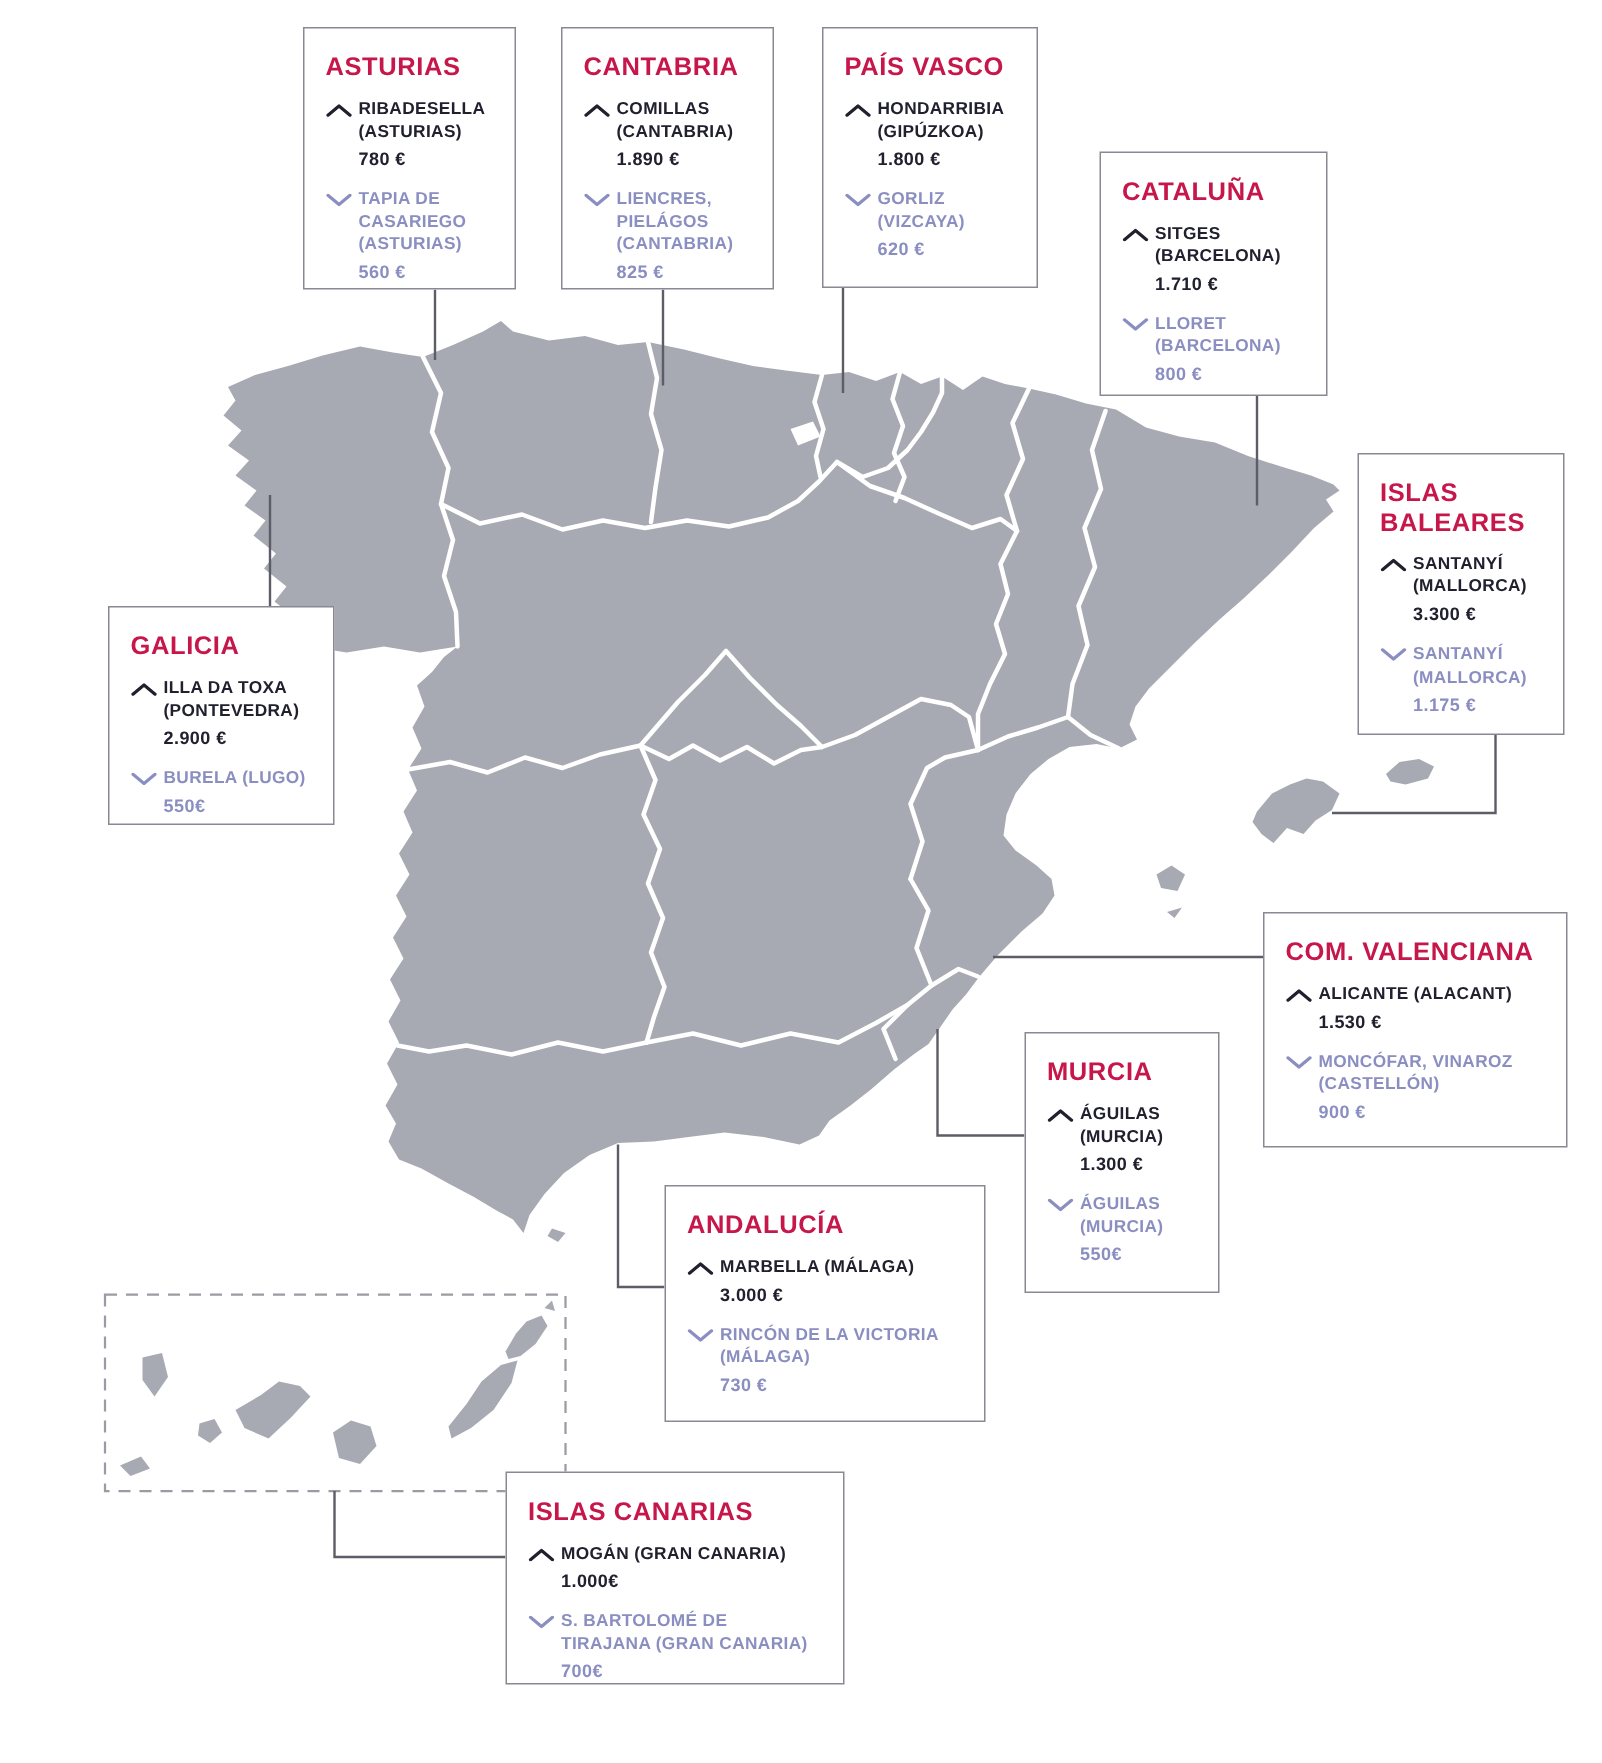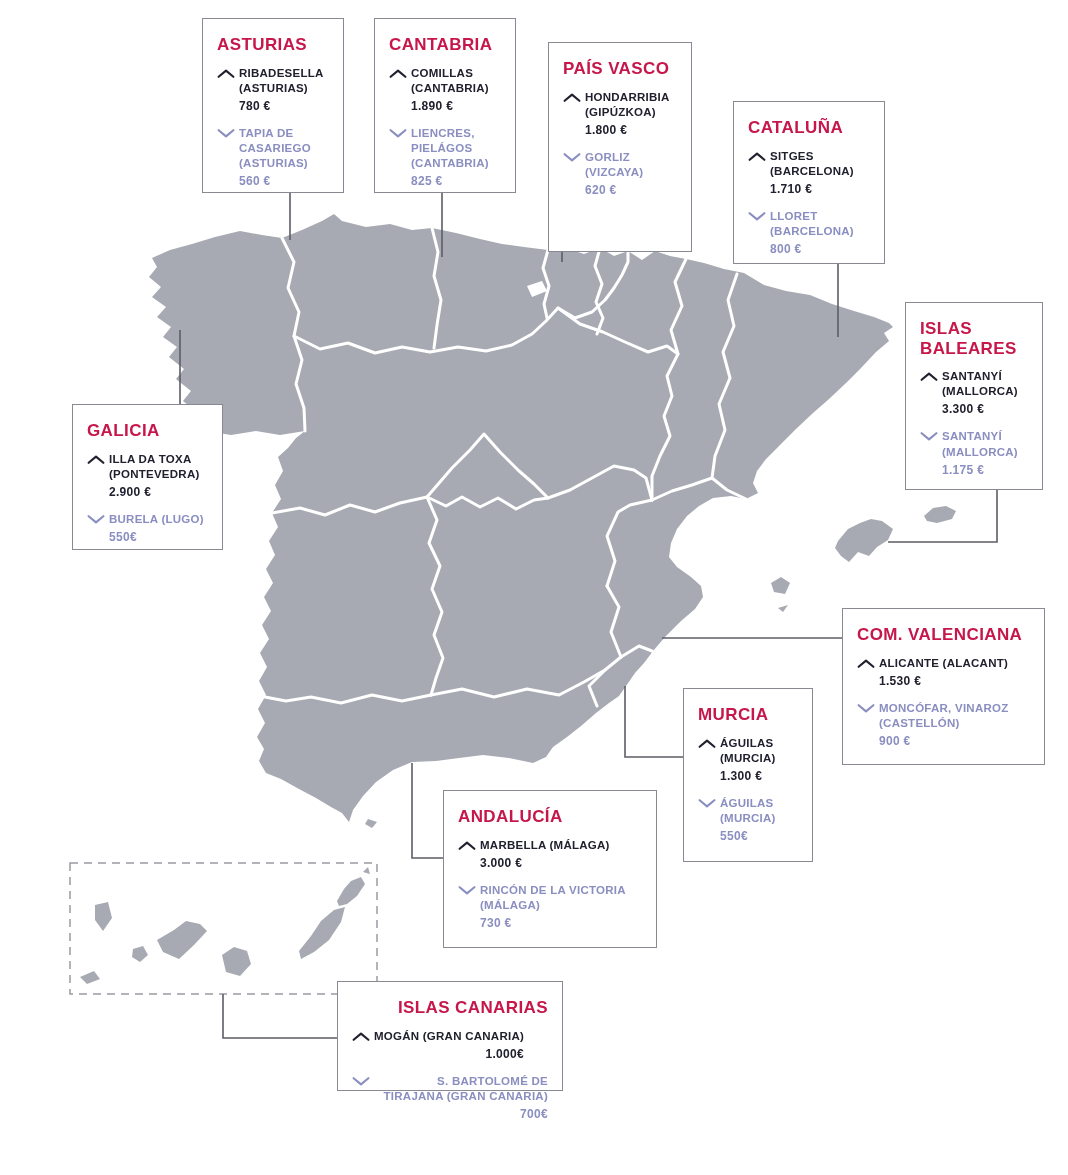--- a/index.html
+++ b/index.html
@@ -20,28 +20,28 @@
   .entry + .entry{margin-top:13px;}
   .chev{flex:0 0 auto;margin-top:3px;line-height:0;}
   .etext{min-width:0;}
   .place{font-size:11.5px;font-weight:700;letter-spacing:.25px;line-height:1.32;}
   .price{font-size:12px;font-weight:600;letter-spacing:.3px;margin-top:3px;}
   .entry.max{color:#20202e;}
   .entry.min{color:#8a8ec0;}
   
   .c-asturias  {left:202px;top:18px; width:142px;height:175px;}
   .c-cantabria {left:374px;top:18px; width:142px;height:175px;}
-  .c-paisvasco {left:548px;top:18px; width:144px;height:210px;margin-top:24px;}
+  .c-paisvasco {left:548px;top:18px; width:144px;height:174px;}
   .c-cataluna  {left:733px;top:101px;width:152px;height:163px;}
   .c-baleares  {left:905px;top:302px;width:138px;height:188px;}
   .c-galicia   {left:72px; top:404px;width:151px;height:146px;}
   .c-valenciana{left:842px;top:608px;width:203px;height:157px;}
   .c-murcia    {left:683px;top:688px;width:130px;height:174px;}
   .c-andalucia {left:443px;top:790px;width:214px;height:158px;}
-  .c-canarias  {left:337px;top:981px;width:226px;height:110px;text-align:right;}
+  .c-canarias  {left:337px;top:981px;width:226px;height:142px;}
 </style>
 </head>
 <body>
 
 <div id="stage">
 
   <svg id="map-svg" width="1068" height="1175" viewBox="0 0 1068 1175">
 
     <g fill="#a7aab2" stroke="none">
       <polygon points="152,258 170,250 192,244 215,237 240,231 262,235 282,238 302,230 322,221 334,214 342,221 366,227 390,224 412,230 432,228 456,233 480,239 502,244 524,247 548,250 566,248 584,254 600,248 614,256 628,251 642,260 655,251 670,256 686,259 704,263 724,269 744,273 764,285 786,291 810,295 832,304 854,311 874,317 889,323 893,327 884,333 889,341 876,352 861,368 846,383 829,399 813,413 796,429 779,446 766,459 757,471 753,483 758,493 746,499 731,496 713,498 699,506 687,516 677,529 671,543 669,557 677,567 691,577 701,586 703,597 695,609 681,621 665,637 653,651 644,663 635,673 626,686 619,696 609,703 596,713 581,726 567,737 553,747 546,757 533,763 509,758 483,755 459,758 436,761 412,762 393,770 376,782 363,796 353,810 349,822 342,813 331,807 316,798 299,789 281,779 266,773 259,761 264,749 257,737 265,723 258,709 266,695 259,681 267,667 260,653 269,639 262,625 271,611 264,597 273,583 266,569 275,555 269,541 278,527 272,513 281,499 275,485 283,471 278,457 288,448 296,438 305,431 280,435 256,431 231,435 206,431 191,423 198,413 183,401 191,391 176,379 184,369 169,357 177,347 163,337 171,327 157,317 166,307 152,297 161,287 149,277 157,267"></polygon>

